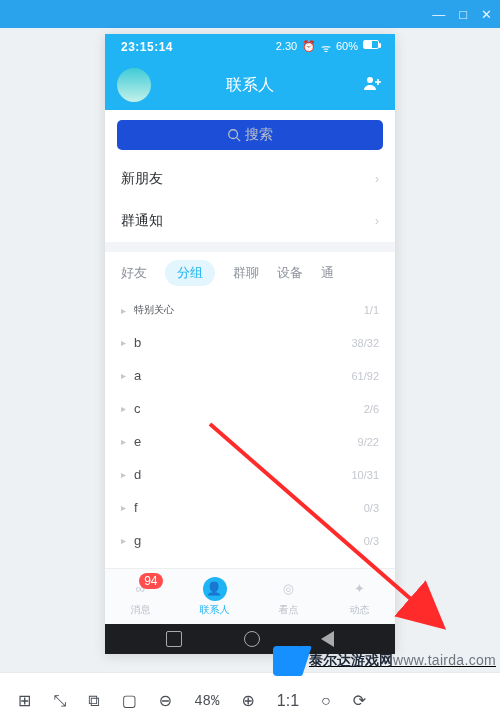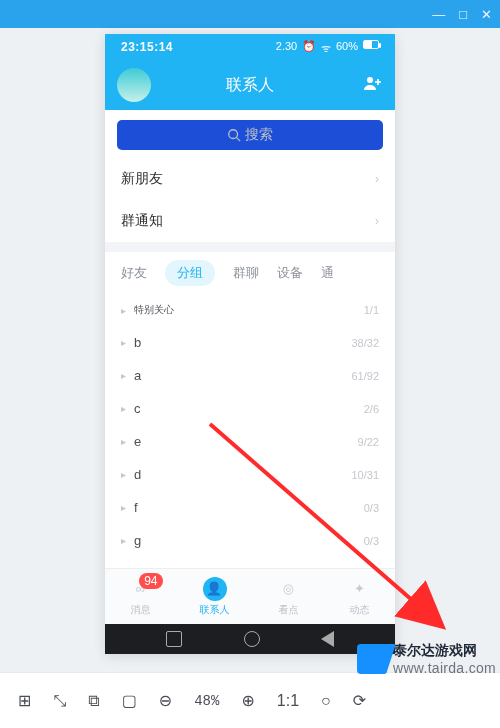--- a/index.html
+++ b/index.html
@@ -63,21 +63,21 @@
 
   
   .red-arrow { position: absolute; top: 380px; left: 95px; width: 250px; height: 230px; pointer-events: none; }
 
   
   .emu-toolbar { height: 56px; background: #fff; display: flex; align-items: center; gap: 22px; padding: 0 18px; color: #4a4e55; font-size: 16px; border-top: 1px solid #e9e9e9; }
   .emu-toolbar .zoom { font-size: 14px; font-family: Liberation Mono, monospace; }
   .watermark { position: absolute; right: 4px; bottom: 52px; display: flex; align-items: center; gap: 6px; }
   .watermark .logo { width: 30px; height: 30px; background: #1690ff; border-radius: 4px; position: relative; }
   .watermark .logo::before { content: ""; position: absolute; right: -4px; top: 0; width: 12px; height: 30px; background: #1690ff; transform: skewX(-18deg); border-radius: 2px; }
-  .watermark .txt { display: flex; flex-direction: column; font-size: 11px; }
+  .watermark .txt { display: flex; flex-direction: row; font-size: 11px; text-decoration: underline; }
   .watermark .txt .cn { font-size: 14px; font-weight: 700; color: #1e2836; }
   .watermark .txt .en { color: #6d747f; font-size: 14px; letter-spacing: 0.3px; }
 
   
   .left-sliver { position: absolute; left: 0; top: 28px; width: 4px; height: 48px; background: #1fb4f4; }
 </style>
 </head>
 <body>
 
 <div class="emu-titlebar">

